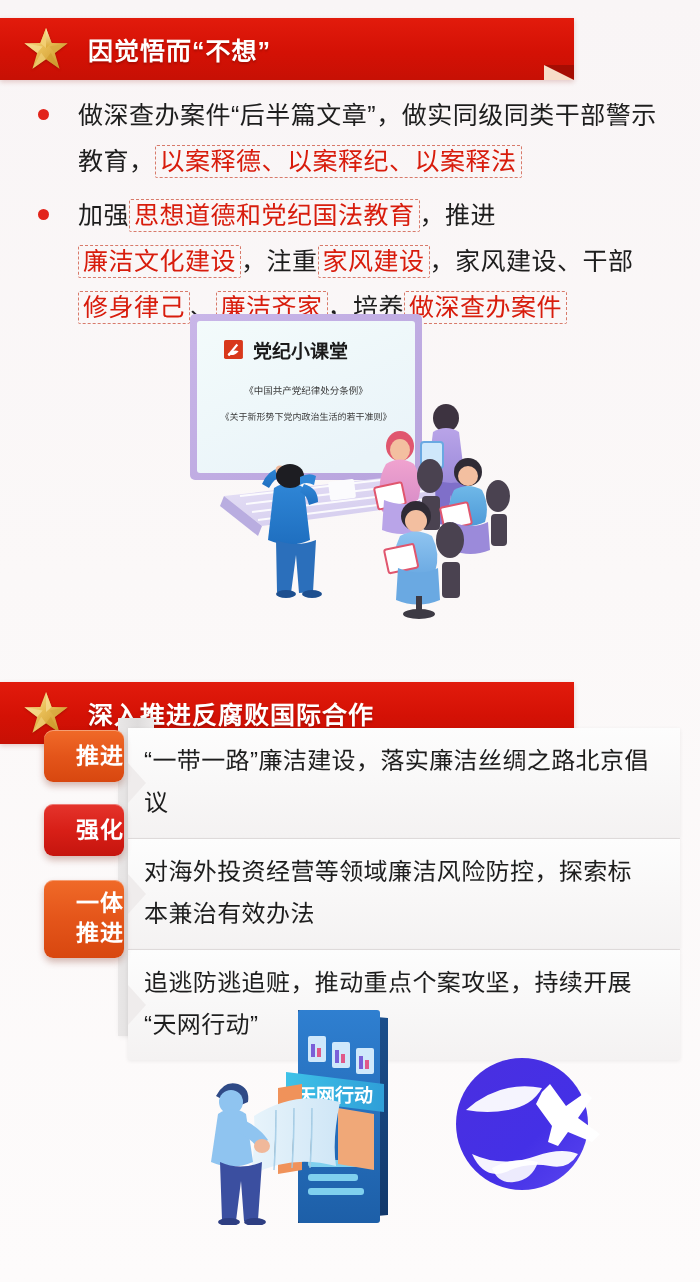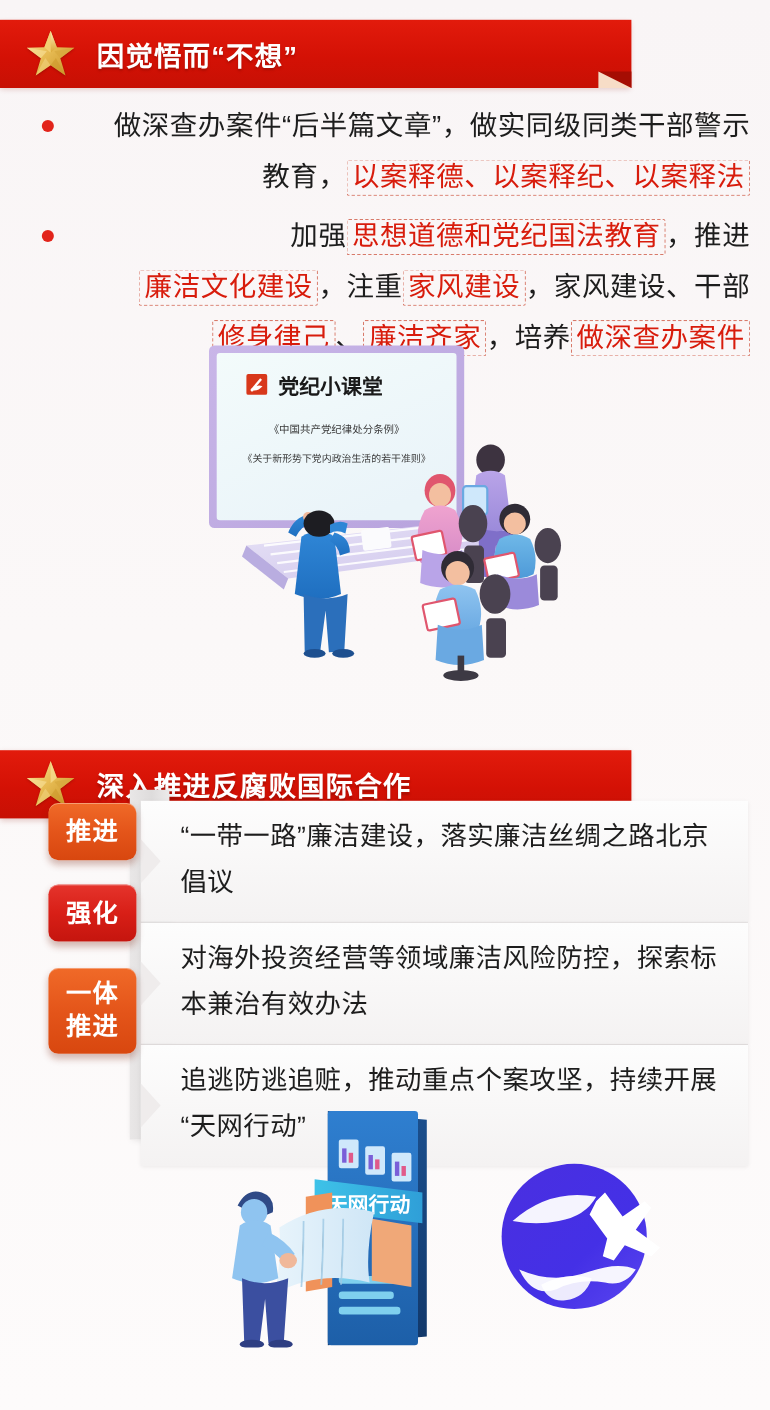--- a/index.html
+++ b/index.html
@@ -52,21 +52,20 @@
     white-space:nowrap;
   }
 
   
   .bullets { position:absolute; left:0; top:92px; width:700px; }
   .bullet-row {
     position:relative;
     padding-left:78px;
     padding-right:18px;
     margin-bottom:8px;
-    text-align:right;
   }
   .bullet-dot {
     position:absolute;
     left:38px; top:17px;
     width:11px; height:11px;
     border-radius:50%;
     background:#e2241b;
   }
   .bullet-text {
     font-size:25px;
@@ -102,21 +101,21 @@
     box-shadow:2px 0 6px rgba(0,0,0,.10);
   }
   .cards {
     position:absolute;
     left:128px; top:10px;
     width:552px;
   }
   .card {
     position:relative;
     background:linear-gradient(180deg,#fdfdfd 0%,#f4f2f2 100%);
-    padding:12px 26px 14px 36px;
+    padding:12px 26px 14px 16px;
     border-bottom:1px solid #e2dede;
     box-shadow:0 1px 4px rgba(0,0,0,.07);
   }
   .card:last-child { border-bottom:none; }
   .card-notch {
     position:absolute;
     left:0; top:50%;
     transform:translateY(-50%);
     width:0; height:0;
     border-top:20px solid transparent;
@@ -130,21 +129,21 @@
     letter-spacing:.4px;
   }
 
   .tags { position:absolute; left:44px; top:12px; width:90px; }
   .tag {
     width:80px;
     border-radius:9px;
     color:#fff;
     font-size:23px;
     font-weight:bold;
-    text-align:center;
+    text-align:right;
     line-height:30px;
     padding:11px 0;
     margin-bottom:22px;
     box-shadow:0 4px 7px rgba(120,30,10,.30), inset 0 1px 0 rgba(255,255,255,.35);
     letter-spacing:1px;
   }
   .tag.orange { background:linear-gradient(180deg,#f06a28 0%,#e4551a 50%,#d8470f 100%); }
   .tag.red    { background:linear-gradient(180deg,#e5342c 0%,#d81f17 50%,#c5150e 100%); }
   .tag.tall   { padding:9px 0; }
 

